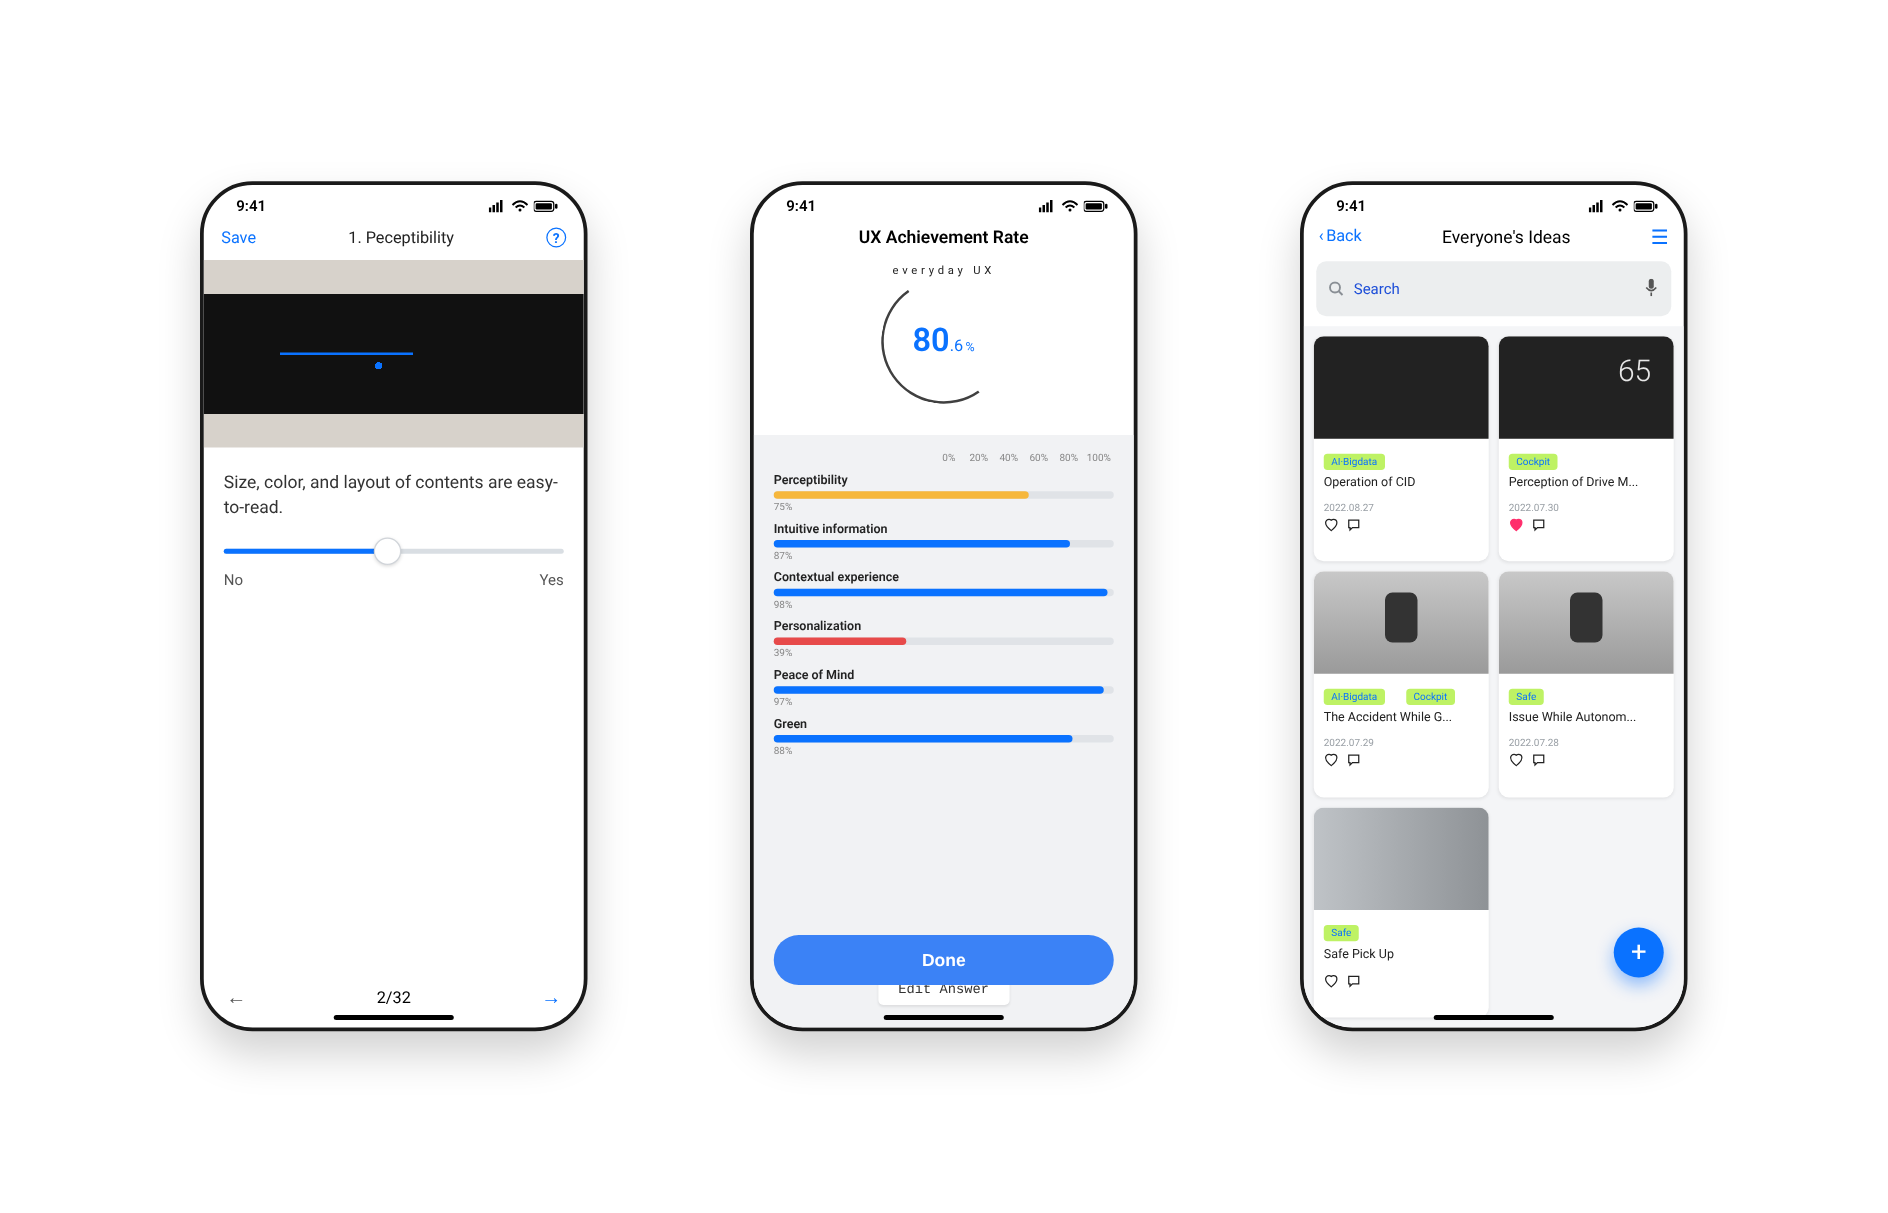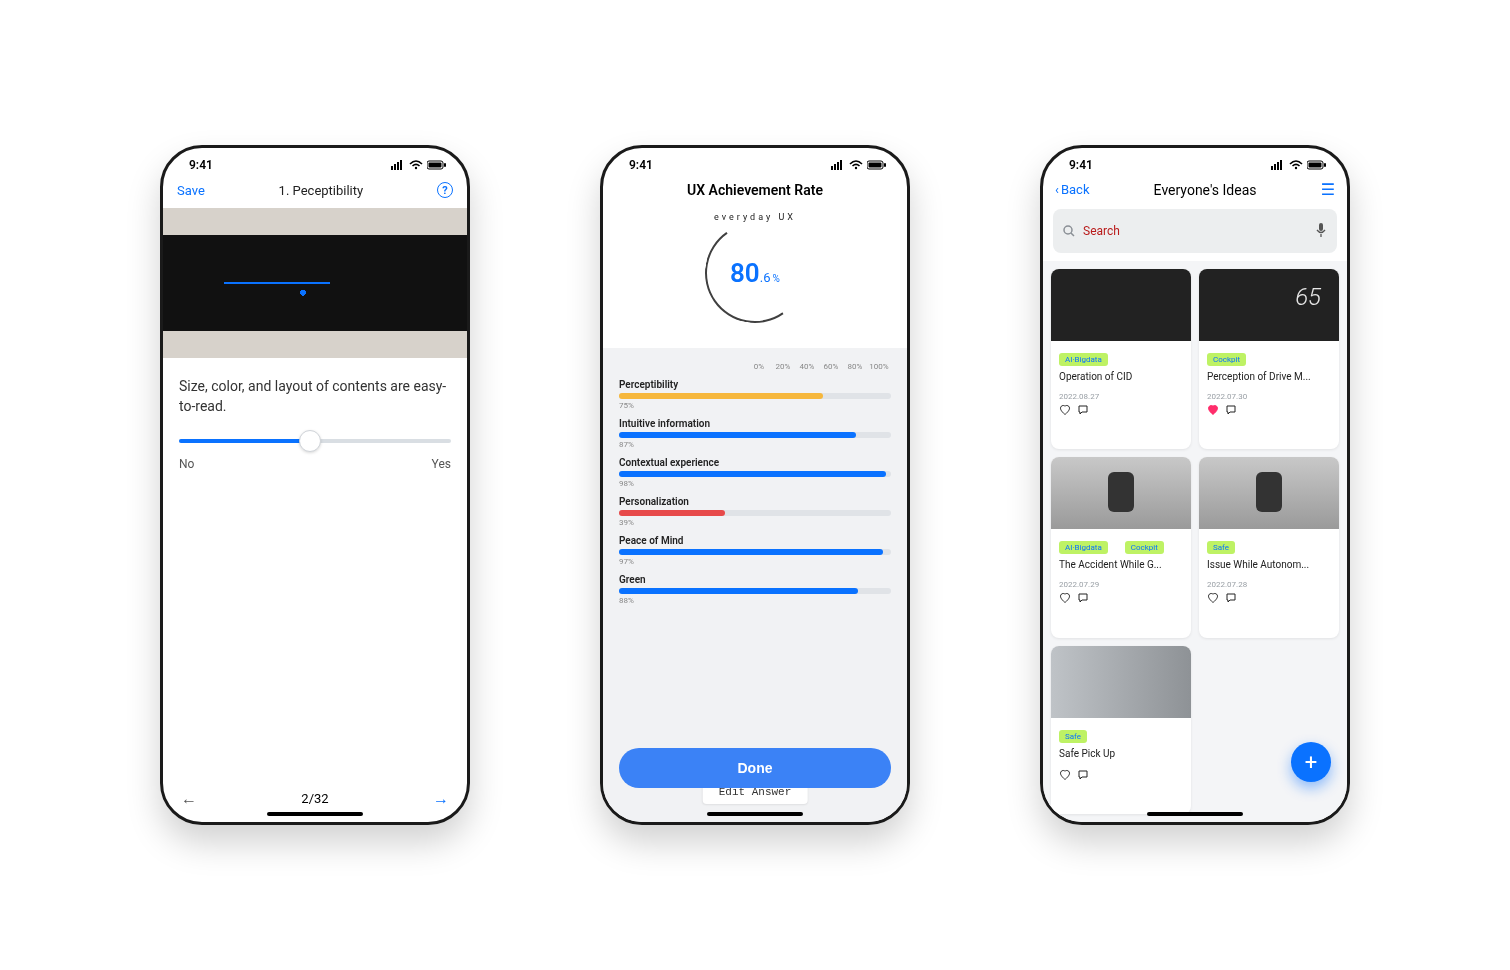--- a/index.html
+++ b/index.html
@@ -160,33 +160,33 @@
   .p3-nav {
     display:flex; align-items:center; justify-content:space-between;
     padding:4px 12px; font-size:13px;
   }
   .back-group { display:flex; align-items:center; gap:2px; color:#0a72ff; }
   .list-icon { color:#0a72ff; font-size:16px; }
   .searchbar {
     margin:6px 10px 8px 10px; height:44px;
     background:#eceeef; border-radius:8px;
     display:flex; align-items:center; padding:16px 10px; gap:8px;
-    color:#b91c1c; font-size:12px;
+    color:#1d4ed8; font-size:12px;
   }
   .mic { margin-left:auto; }
   .feed {
     background:#f4f5f7; flex:1; overflow:hidden;
     padding:8px; display:grid; grid-template-columns:1fr 1fr; gap:8px;
   }
   .card {
     background:#fff; border-radius:8px;
     box-shadow:0 1px 3px rgba(0,0,0,0.08);
     display:flex; flex-direction:column; overflow:hidden;
   }
-  .card-img { height:72px; background:#222;font-style:italic; }
+  .card-img { height:82px; background:#222; }
   .card-img.road { background:linear-gradient(#c8c8c8,#9a9a9a); position:relative; }
   .card-img.road::after { content:""; position:absolute; left:50%; top:20%; width:26px; height:40px; background:#333; border-radius:6px; transform:translateX(-50%);}
   .card-img.driver { background:linear-gradient(#b9aea2,#6f675e); }
   .card-img.street { background:linear-gradient(90deg,#bfc3c7,#8e9296); }
   .card-body { padding:6px 8px 8px 8px; }
   .tag {
     display:inline-block; font-size:8px; color:#0a72ff;
     background:#bef264; padding:2px 6px; border-radius:3px; margin-right:17px; margin-bottom:4px;
   }
   .card-title {

